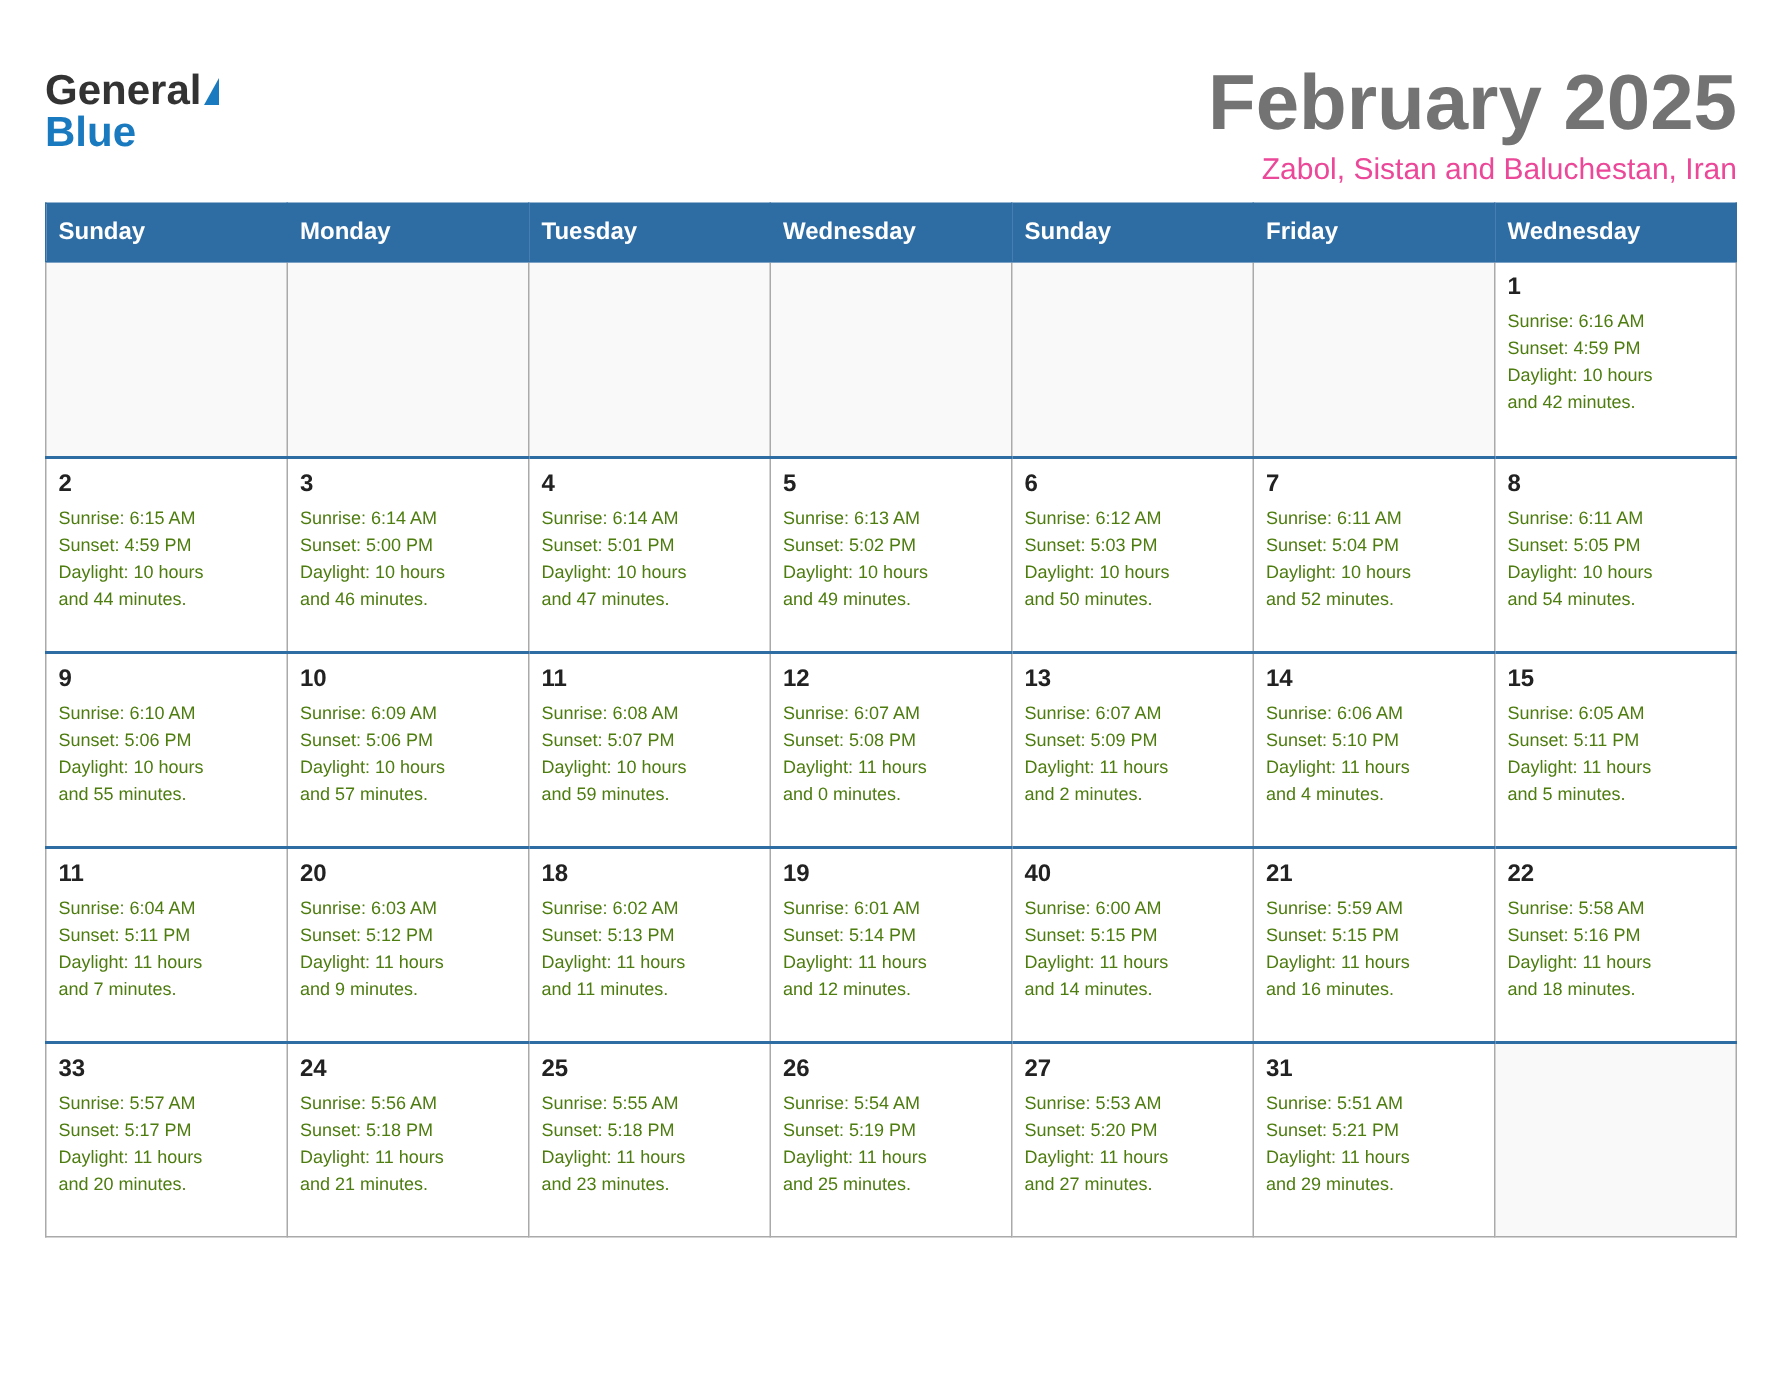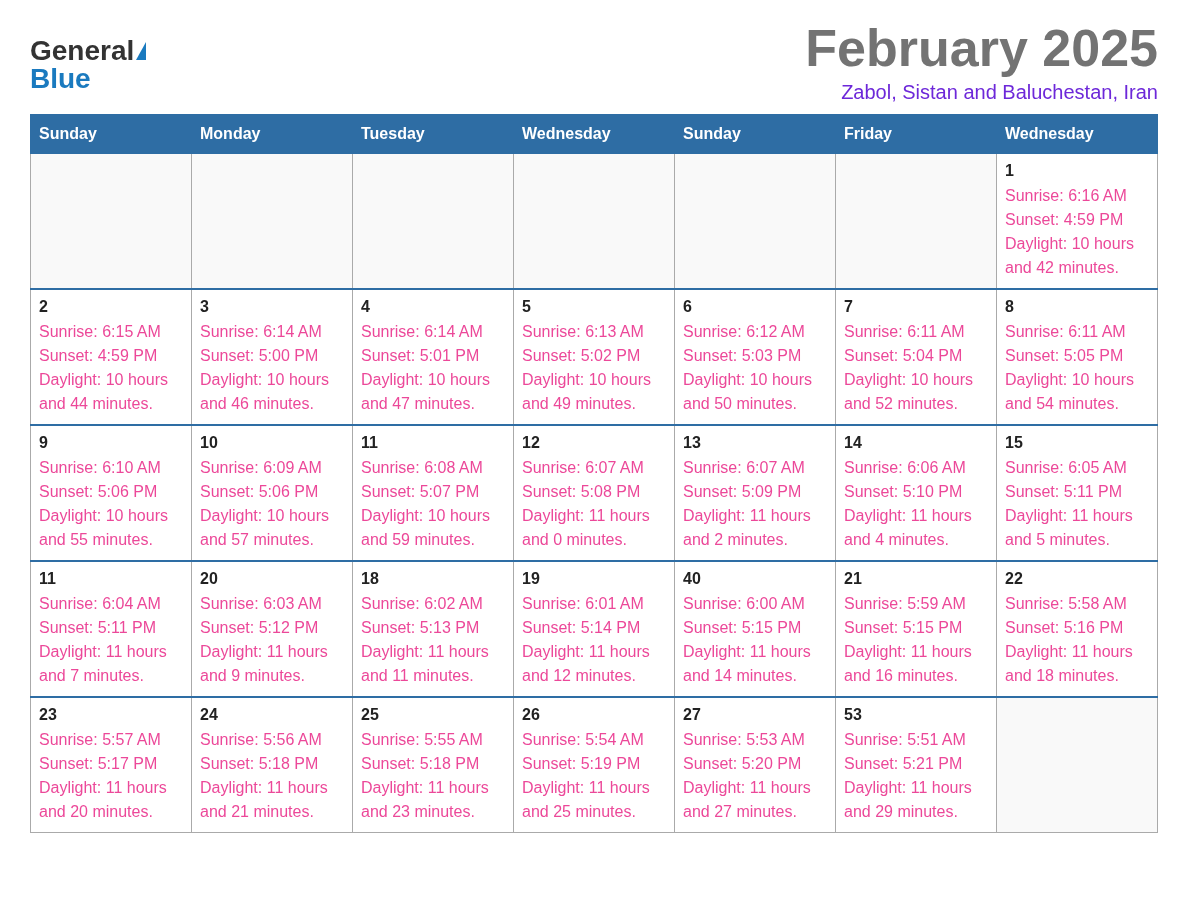--- a/index.html
+++ b/index.html
@@ -6,22 +6,23 @@
     body {
       font-family: Arial, sans-serif;
       background: #fff;
       padding: 20px 30px;
       width: 1188px;
       min-height: 918px;
     }
     .header {
       display: flex;
       justify-content: space-between;
-      align-items: center;
+      align-items: flex-start;
       margin-bottom: 10px;
+      margin-top: 21px;
     }
     .logo {
       display: flex;
       flex-direction: column;
       align-items: flex-start;
       padding-top: 5px;
     }
     .logo-general {
       font-size: 28px;
       font-weight: bold;
@@ -49,21 +50,21 @@
       text-align: right;
     }
     .calendar-title {
       font-size: 52px;
       font-weight: bold;
       color: #737373;
       line-height: 1.1;
     }
     .calendar-subtitle {
       font-size: 20px;
-      color: #6d28d9;
+      color: #ec4899;
       margin-top: 4px;
     }
     .calendar {
       width: 100%;
       border-collapse: collapse;
       margin-top: 10px;
     }
     .calendar th {
       background-color: #2e6da4;
       color: #fff;
@@ -86,22 +87,22 @@
       background: #f9f9f9;
     }
     .day-number {
       font-size: 16px;
       font-weight: bold;
       color: #222;
       display: block;
       margin-bottom: 4px;
     }
     .day-info {
-      font-size: 16px;
-      color: #ec4899;
+      font-size: 12px;
+      color: #4d7c0f;
       line-height: 1.5;
     }
     .row-separator td {
       border-top: 2px solid #2e6da4;
     }
   </style>
 </head>
 <body>
 
 <div class="header">
@@ -229,39 +230,39 @@
           <span class="day-number">21</span>
           <div class="day-info">Sunrise: 5:59 AM<br>Sunset: 5:15 PM<br>Daylight: 11 hours<br>and 16 minutes.</div>
         </td>
         <td>
           <span class="day-number">22</span>
           <div class="day-info">Sunrise: 5:58 AM<br>Sunset: 5:16 PM<br>Daylight: 11 hours<br>and 18 minutes.</div>
         </td>
       </tr>
       <tr class="row-separator">
         <td>
-          <span class="day-number">23</span>
+          <span class="day-number">33</span>
           <div class="day-info">Sunrise: 5:57 AM<br>Sunset: 5:17 PM<br>Daylight: 11 hours<br>and 20 minutes.</div>
         </td>
         <td>
           <span class="day-number">24</span>
           <div class="day-info">Sunrise: 5:56 AM<br>Sunset: 5:18 PM<br>Daylight: 11 hours<br>and 21 minutes.</div>
         </td>
         <td>
           <span class="day-number">25</span>
           <div class="day-info">Sunrise: 5:55 AM<br>Sunset: 5:18 PM<br>Daylight: 11 hours<br>and 23 minutes.</div>
         </td>
         <td>
           <span class="day-number">26</span>
           <div class="day-info">Sunrise: 5:54 AM<br>Sunset: 5:19 PM<br>Daylight: 11 hours<br>and 25 minutes.</div>
         </td>
         <td>
           <span class="day-number">27</span>
           <div class="day-info">Sunrise: 5:53 AM<br>Sunset: 5:20 PM<br>Daylight: 11 hours<br>and 27 minutes.</div>
         </td>
         <td>
-          <span class="day-number">53</span>
+          <span class="day-number">31</span>
           <div class="day-info">Sunrise: 5:51 AM<br>Sunset: 5:21 PM<br>Daylight: 11 hours<br>and 29 minutes.</div>
         </td>
         <td class="empty"></td>
       </tr>
     </tbody>
 </table>
 
 </body></html>

